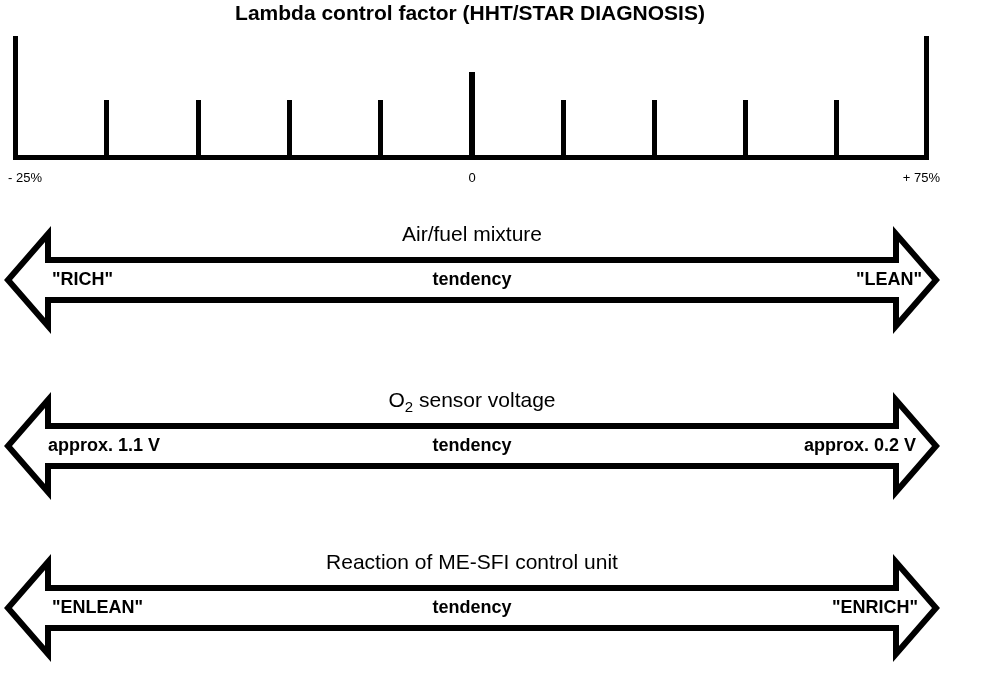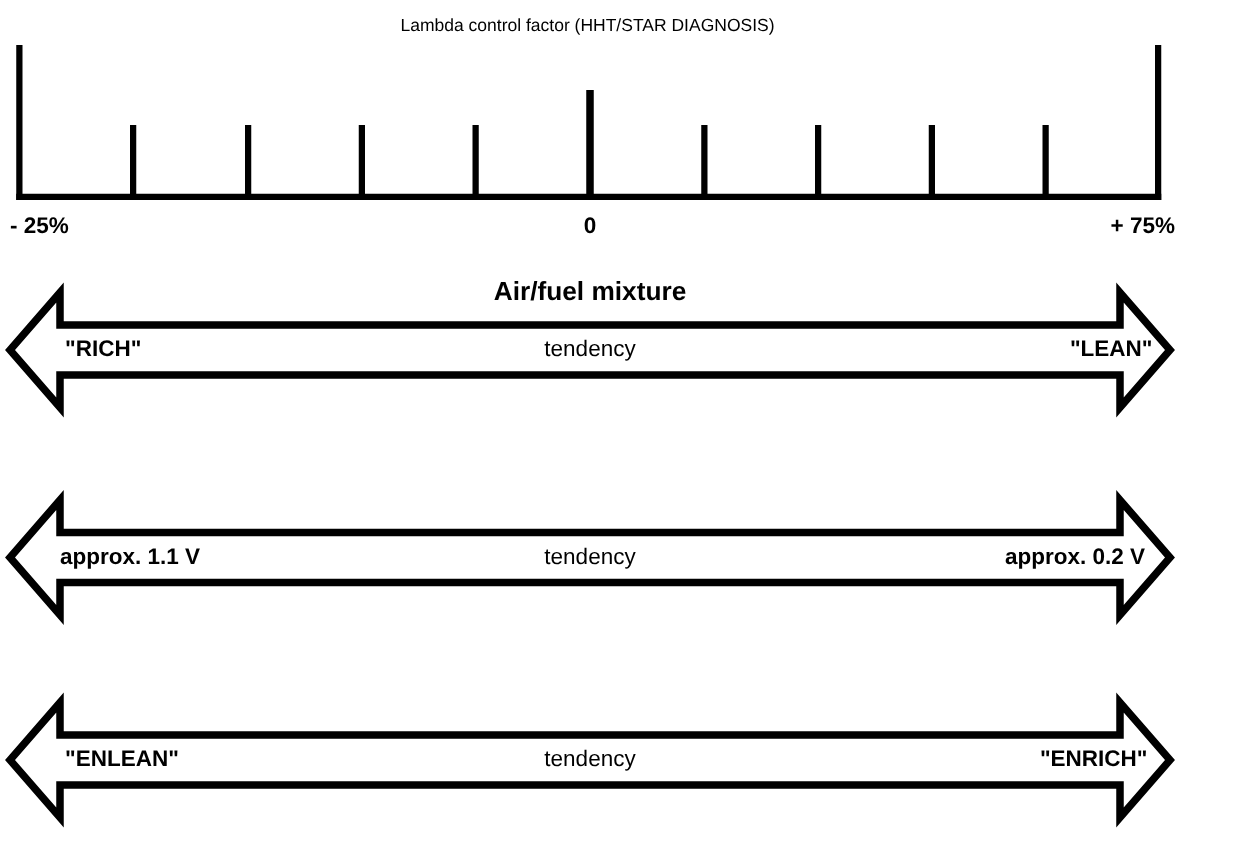--- a/index.html
+++ b/index.html
@@ -5,59 +5,59 @@
   html,body{margin:0;padding:0;background:#ffffff;}
   body{
     width:992px;height:676px;position:relative;overflow:hidden;
     font-family:"Liberation Sans","DejaVu Sans",sans-serif;
     color:#000000;
   }
   .stage{position:absolute;left:0;top:0;width:992px;height:676px;}
 
   
   .main-title{
-    position:absolute;left:0;top:12px;width:940px;
+    position:absolute;left:0;top:1px;width:940px;
     text-align:center;
-    font-size:14px;font-weight:normal;letter-spacing:0px;
+    font-size:21px;font-weight:bold;letter-spacing:0px;
     white-space:nowrap;
   }
 
   
   .scale{position:absolute;left:0;top:30px;width:992px;height:135px;}
 
   
   .scale-label{
     position:absolute;top:170px;
-    font-size:18px;font-weight:bold;white-space:nowrap;
+    font-size:13px;font-weight:normal;white-space:nowrap;
   }
   .lbl-left{left:8px;}
   .lbl-zero{left:0;width:944px;text-align:center;}
   .lbl-right{right:52px;}
 
   
   .block{position:absolute;left:0;width:992px;height:130px;}
   .block-title{
     position:absolute;left:0;top:0px;width:944px;
-    text-align:center;font-size:21px;font-weight:bold;
+    text-align:center;font-size:21px;font-weight:normal;
     white-space:nowrap;
   }
   .block-title sub{
     font-size:15px;vertical-align:baseline;
     position:relative;top:5px;
   }
   .arrow-svg{position:absolute;left:0;top:0;width:992px;height:130px;}
   .arrow-svg path{fill:none;stroke:#000;stroke-width:6;
     stroke-linejoin:miter;stroke-linecap:butt;}
 
   .bar-label{
     position:absolute;font-size:18px;font-weight:bold;
     white-space:nowrap;
   }
   .bar-left{left:52px;}
-  .bar-center{left:0;width:944px;text-align:center;font-weight:normal;}
+  .bar-center{left:0;width:944px;text-align:center;font-weight:bold;}
   .bar-right{right:70px;}
 </style>
 </head>
 <body>
 
 <div class="stage">
 
   <div class="main-title">Lambda control factor (HHT/STAR DIAGNOSIS)</div>
 
   <div class="scale">
@@ -90,30 +90,34 @@
     <svg class="arrow-svg" viewBox="0 0 992 130">
       <path d="M 48 12 L 8 58 L 48 104 L 48 78 L 896 78 L 896 104 L 936 58
                L 896 12 L 896 38 L 48 38 Z"></path>
     </svg>
     <div class="bar-label bar-left" style="top:47px;">"RICH"</div>
     <div class="bar-label bar-center" style="top:47px;">tendency</div>
     <div class="bar-label bar-right" style="top:47px;">"LEAN"</div>
   </div>
 
   <div class="block" style="top:388px;">
+    <div class="block-title">
+      <span>O</span><sub>2</sub><span> sensor voltage</span>
+    </div>
     <svg class="arrow-svg" viewBox="0 0 992 130">
       <path d="M 48 12 L 8 58 L 48 104 L 48 78 L 896 78 L 896 104 L 936 58
                L 896 12 L 896 38 L 48 38 Z"></path>
     </svg>
     <div class="bar-label bar-left" style="top:47px;left:48px;">approx. 1.1 V</div>
     <div class="bar-label bar-center" style="top:47px;">tendency</div>
     <div class="bar-label bar-right" style="top:47px;right:76px;">approx. 0.2 V</div>
   </div>
 
   <div class="block" style="top:550px;">
+    <div class="block-title">Reaction of ME-SFI control unit</div>
     <svg class="arrow-svg" viewBox="0 0 992 130">
       <path d="M 48 12 L 8 58 L 48 104 L 48 78 L 896 78 L 896 104 L 936 58
                L 896 12 L 896 38 L 48 38 Z"></path>
     </svg>
     <div class="bar-label bar-left" style="top:47px;">"ENLEAN"</div>
     <div class="bar-label bar-center" style="top:47px;">tendency</div>
     <div class="bar-label bar-right" style="top:47px;right:74px;">"ENRICH"</div>
   </div>
 
 </div>

